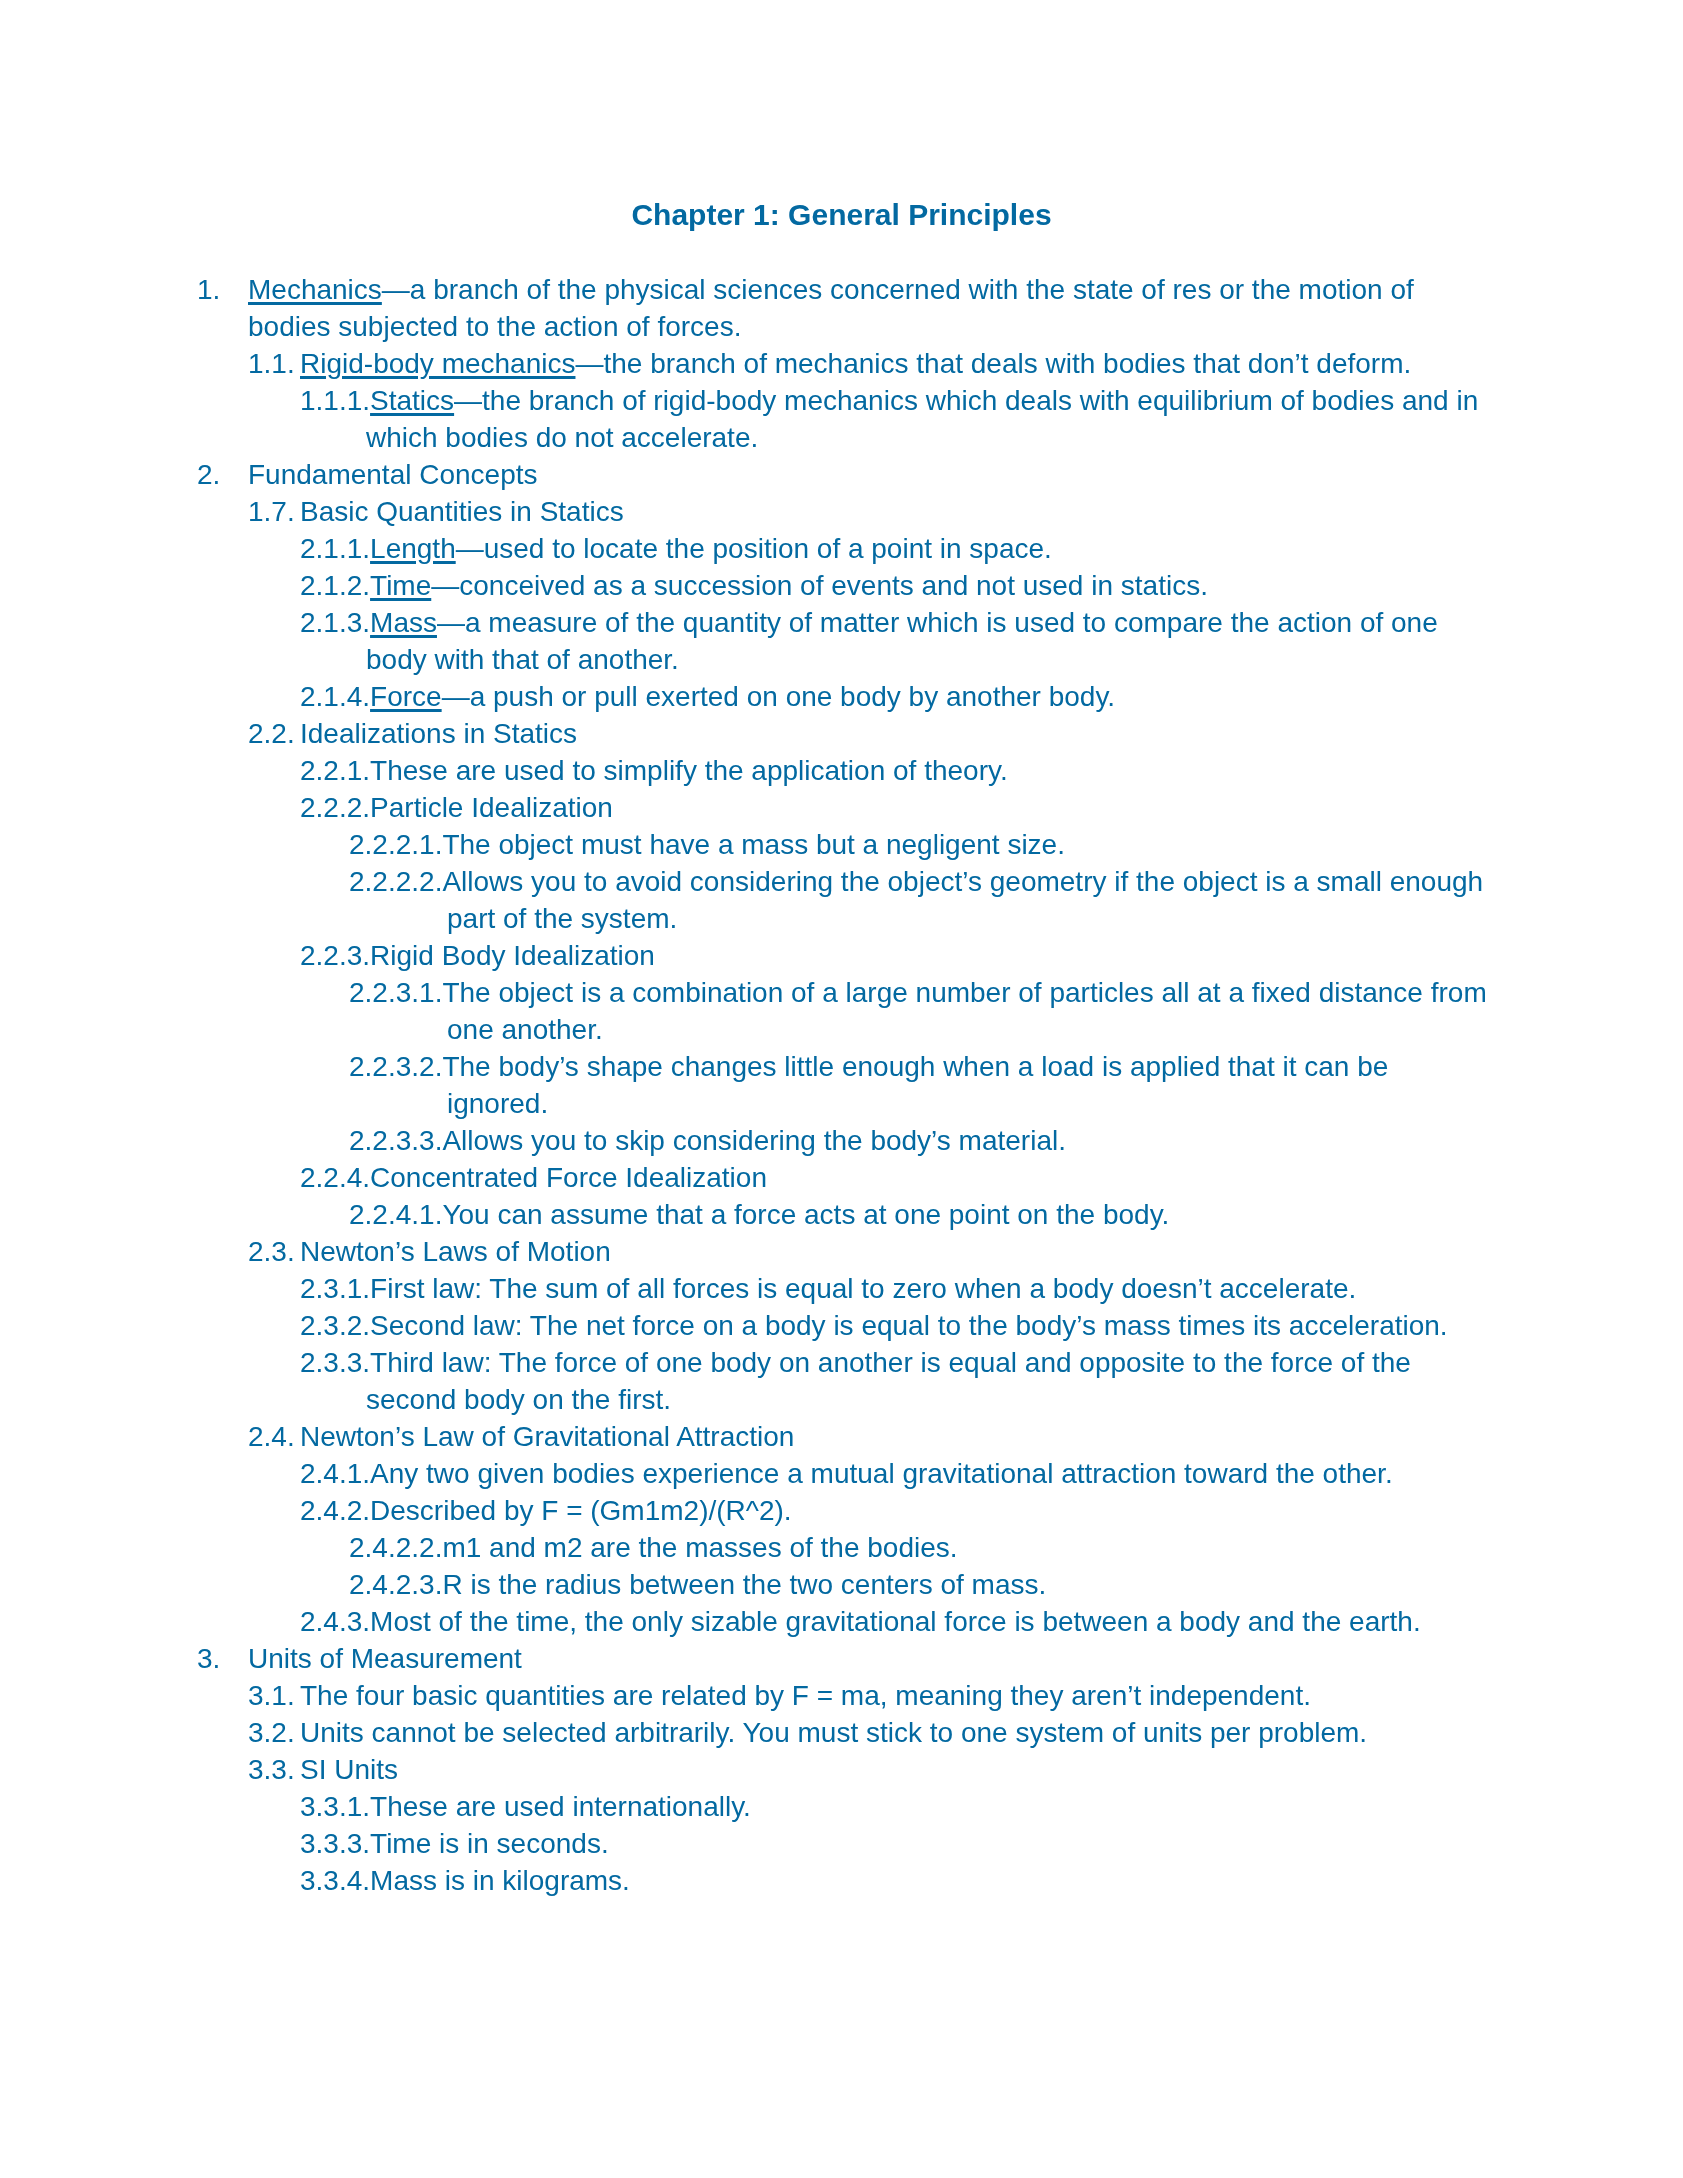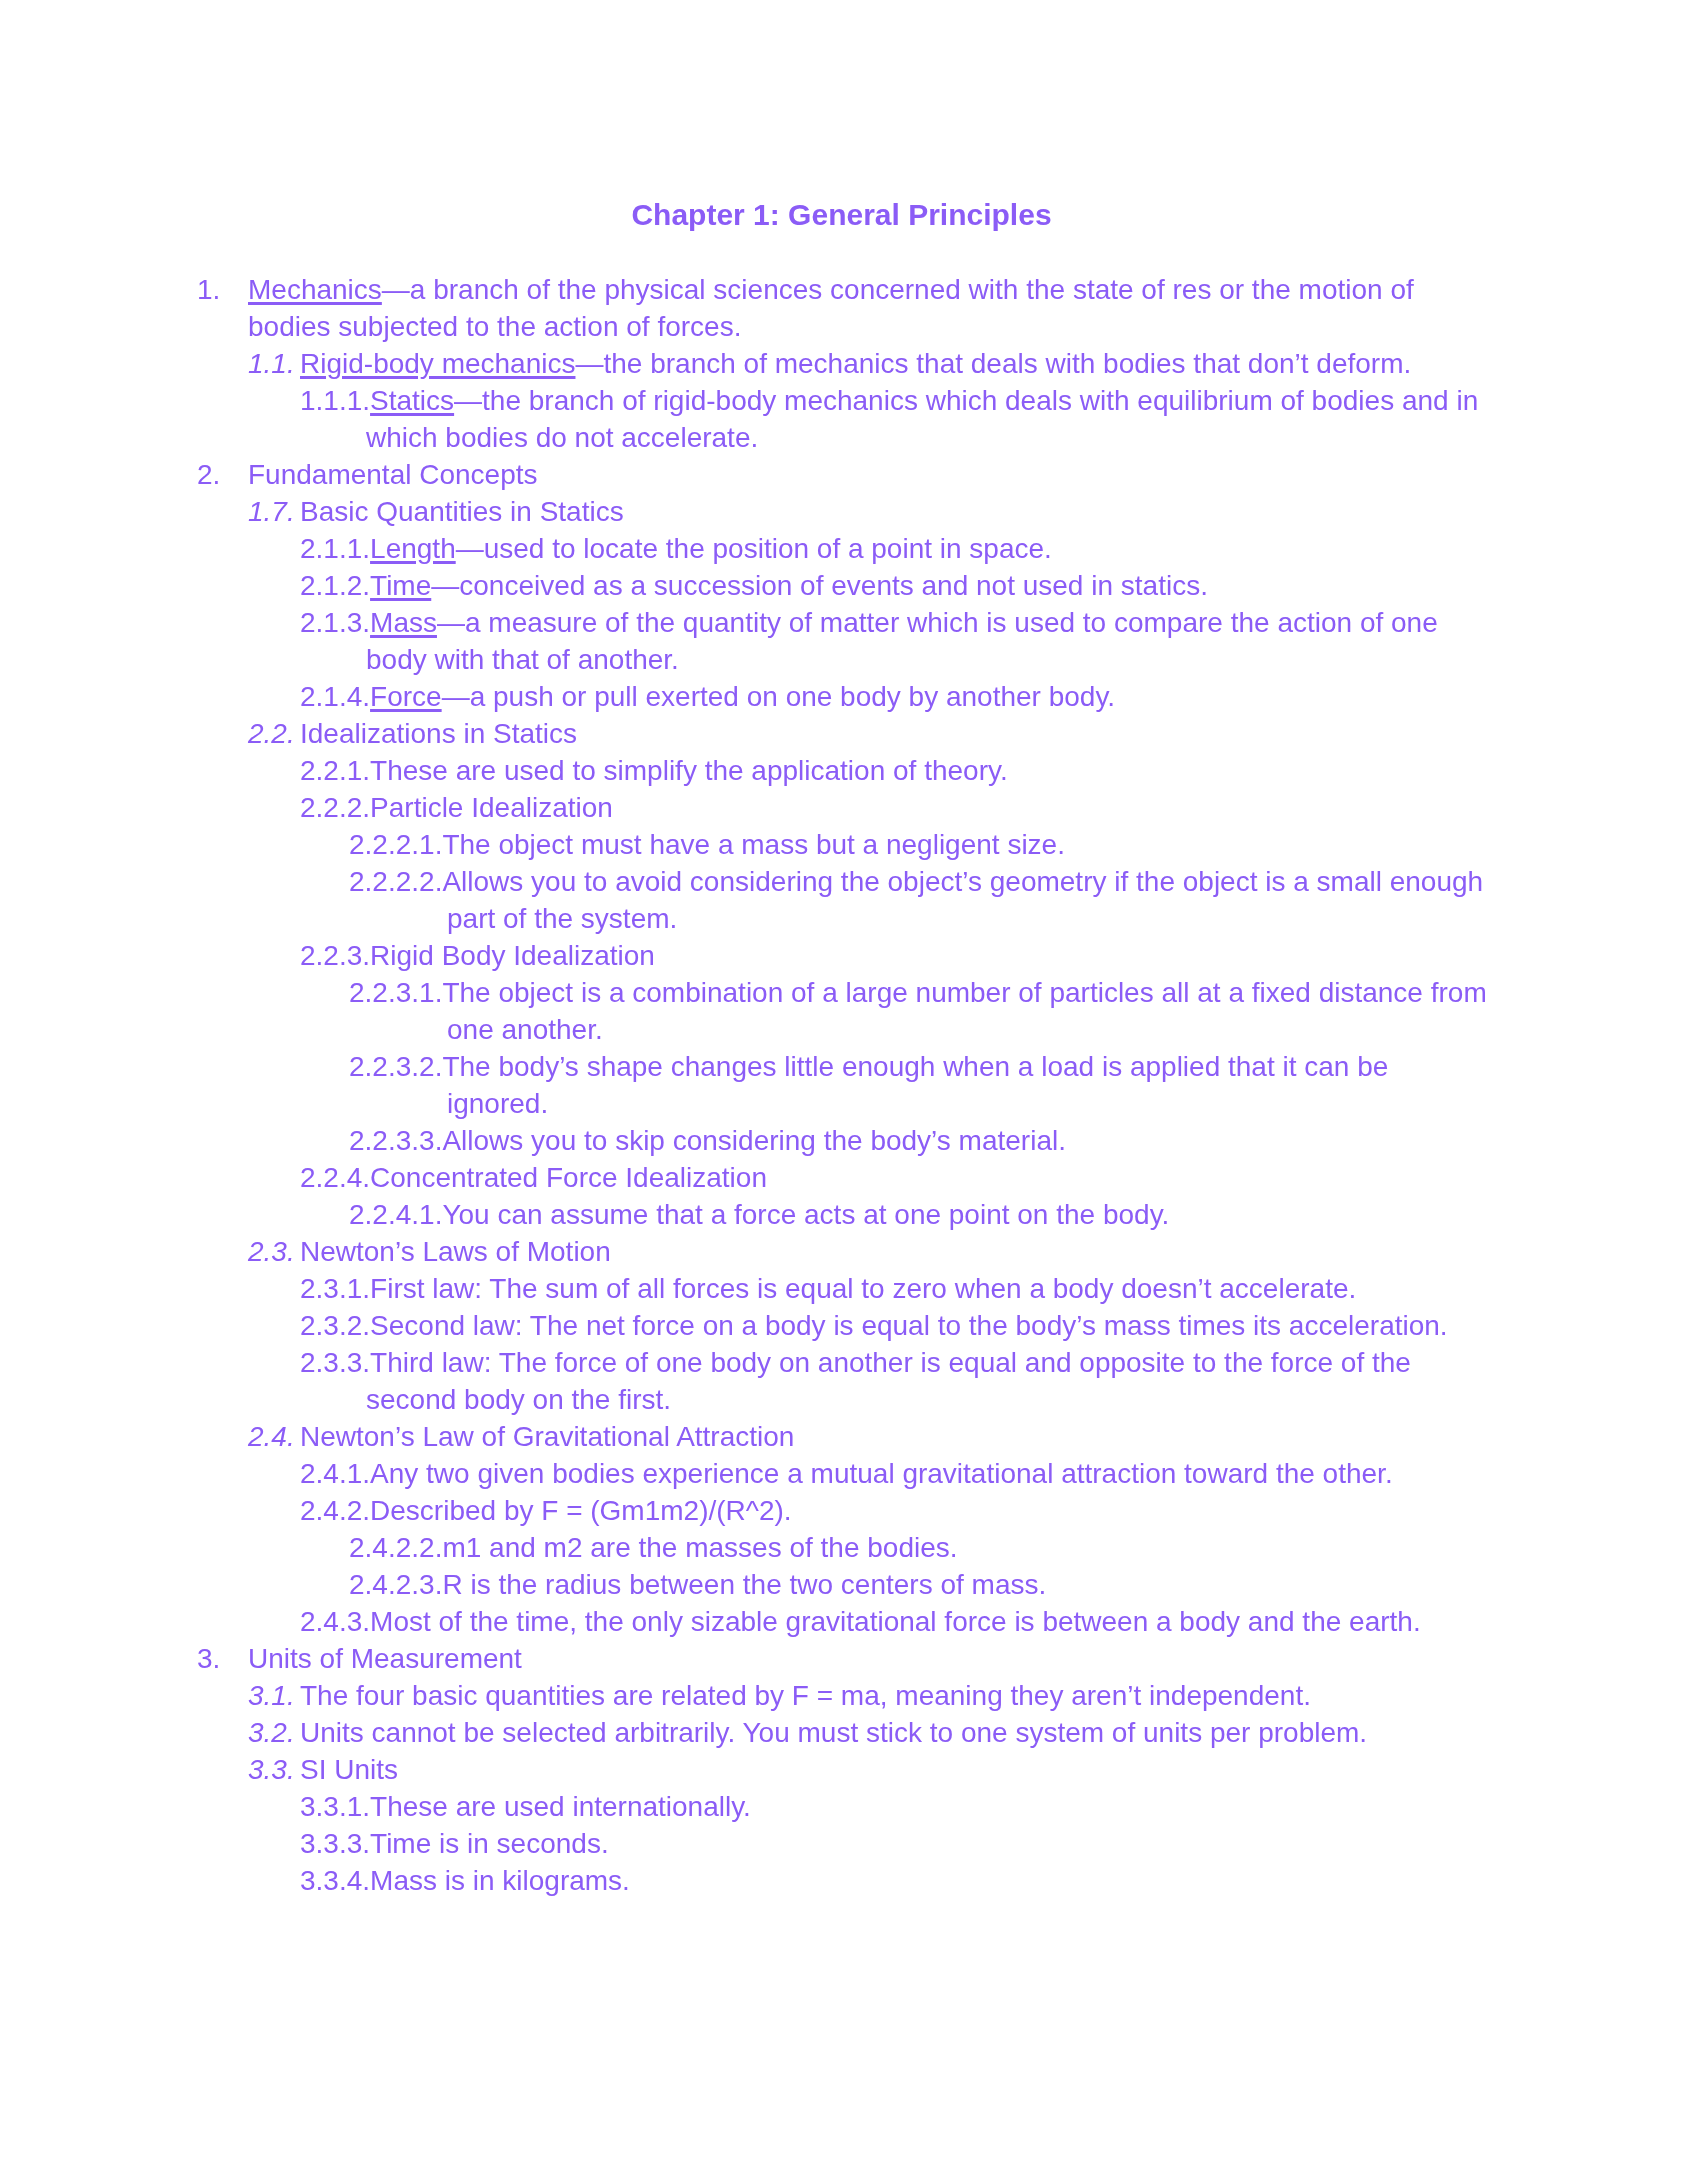--- a/index.html
+++ b/index.html
@@ -5,21 +5,21 @@
   html, body {
     margin: 0;
     padding: 0;
     background: #ffffff;
   }
   .page {
     position: relative;
     width: 1683px;
     height: 2178px;
     background: #ffffff;
-    color: #8b5cf6;
+    color: #0369a1;
     font-family: "Liberation Sans", "DejaVu Sans", sans-serif;
     overflow: hidden;
   }
   .doc {
     position: absolute;
     top: 196px;
     left: 0;
     right: 0;
   }
   .title {
@@ -32,21 +32,21 @@
   .item {
     font-size: 28px;
     line-height: 37px;
     padding-right: 106px;
   }
   
   .l1 { padding-left: 248px; }
   .l1 > .num { display: inline-block; width: 51px; margin-left: -51px; }
   
   .l2 { padding-left: 300px; }
-  .l2 > .num { display: inline-block; width: 52px; margin-left: -52px; font-style: italic; }
+  .l2 > .num { display: inline-block; width: 52px; margin-left: -52px; }
   
   .l3 { padding-left: 366px; text-indent: -66px; }
   
   .l4 { padding-left: 447px; text-indent: -98px; }
   .term {
     text-decoration: underline;
     text-decoration-thickness: 2.5px;
     text-underline-offset: 3px;
   }
 </style>

